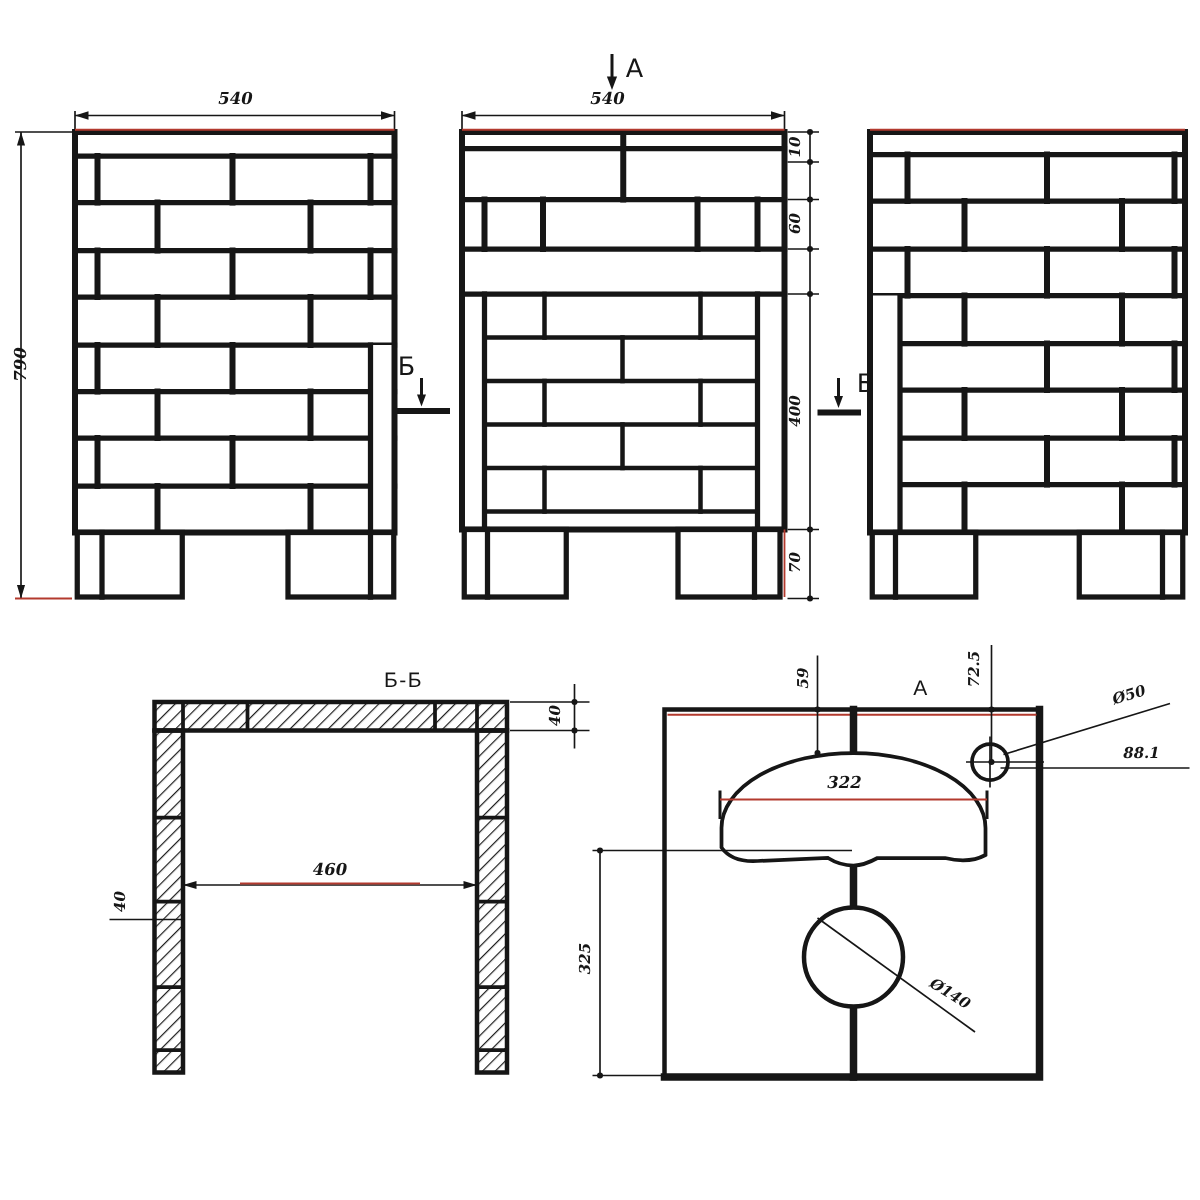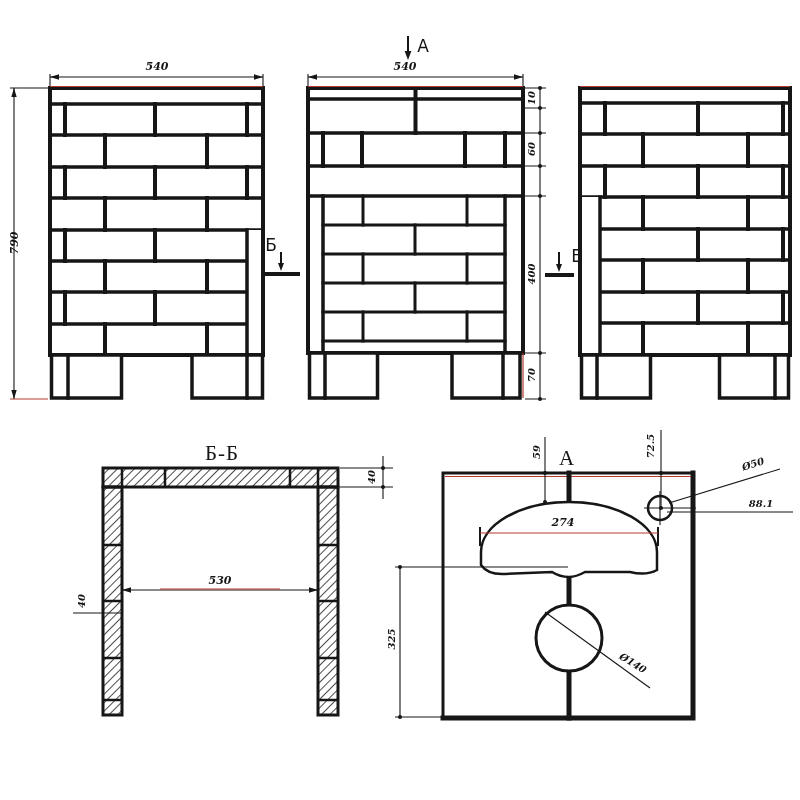--- a/index.html
+++ b/index.html
@@ -17,22 +17,22 @@
   .d1{stroke:var(--ink);stroke-width:1.1;fill:none}
   .red{stroke:var(--accent);stroke-width:1.2;fill:none}
   .wf{fill:#fff}
   .ink{fill:var(--ink);stroke:none}
   .leg{stroke:var(--ink);stroke-width:3.5;fill:#fff}
   
   .lbl{position:absolute;transform:translate(-50%,-50%);white-space:nowrap;color:var(--ink);
        font-family:"DejaVu Serif",serif;font-style:italic;font-weight:bold;font-size:11px;}
   .sm{font-size:10px;}
   .rot{transform:translate(-50%,-50%) rotate(-90deg);}
-  .title{font-family:Liberation Serif, serif;font-style:normal;font-weight:normal;
-         font-size:21px;letter-spacing:1px;}
+  .title{font-family:Liberation Sans, sans-serif;font-style:normal;font-weight:normal;
+         font-size:14px;letter-spacing:1px;margin-left:47px;}
   .cut{font-family:"DejaVu Sans",sans-serif;font-style:normal;font-weight:normal;font-size:17px;}
 </style>
 </head>
 <body>
 
 <div class="canvas">
 
 <svg width="800" height="800" viewBox="0 0 800 800">
   <defs>
     <pattern id="hatch" width="6" height="6" patternUnits="userSpaceOnUse" patternTransform="rotate(45)">
@@ -181,25 +181,25 @@
 <div class="lbl" style="left:405px;top:66px">540</div>
 <div class="lbl sm rot" style="left:531px;top:98px">10</div>
 <div class="lbl sm rot" style="left:531px;top:149px">60</div>
 <div class="lbl sm rot" style="left:531px;top:274px">400</div>
 <div class="lbl sm rot" style="left:531px;top:375px">70</div>
 <div class="lbl cut" style="left:271px;top:245px">Б</div>
 <div class="lbl cut" style="left:577px;top:256px">Б</div>
 
 <div class="lbl title" style="left:222px;top:453px">Б-Б</div>
 <div class="lbl sm rot" style="left:371px;top:477px">40</div>
-<div class="lbl" style="left:220px;top:580px">530</div>
+<div class="lbl" style="left:220px;top:580px">460</div>
 <div class="lbl sm rot" style="left:81px;top:601px">40</div>
 
 <div class="lbl title" style="left:567px;top:458px">A</div>
 <div class="lbl sm rot" style="left:536px;top:452px">59</div>
 <div class="lbl sm rot" style="left:650px;top:446px">72.5</div>
 <div class="lbl sm" style="left:753px;top:464px;transform:translate(-50%,-50%) rotate(-17deg)">Ø50</div>
 <div class="lbl sm" style="left:761px;top:503px">88.1</div>
-<div class="lbl" style="left:563px;top:522px">274</div>
+<div class="lbl" style="left:563px;top:522px">322</div>
 <div class="lbl sm rot" style="left:391px;top:639px">325</div>
 <div class="lbl sm" style="left:633px;top:663px;transform:translate(-50%,-50%) rotate(32deg)">Ø140</div>
 
 </div>
 
 </body></html>

